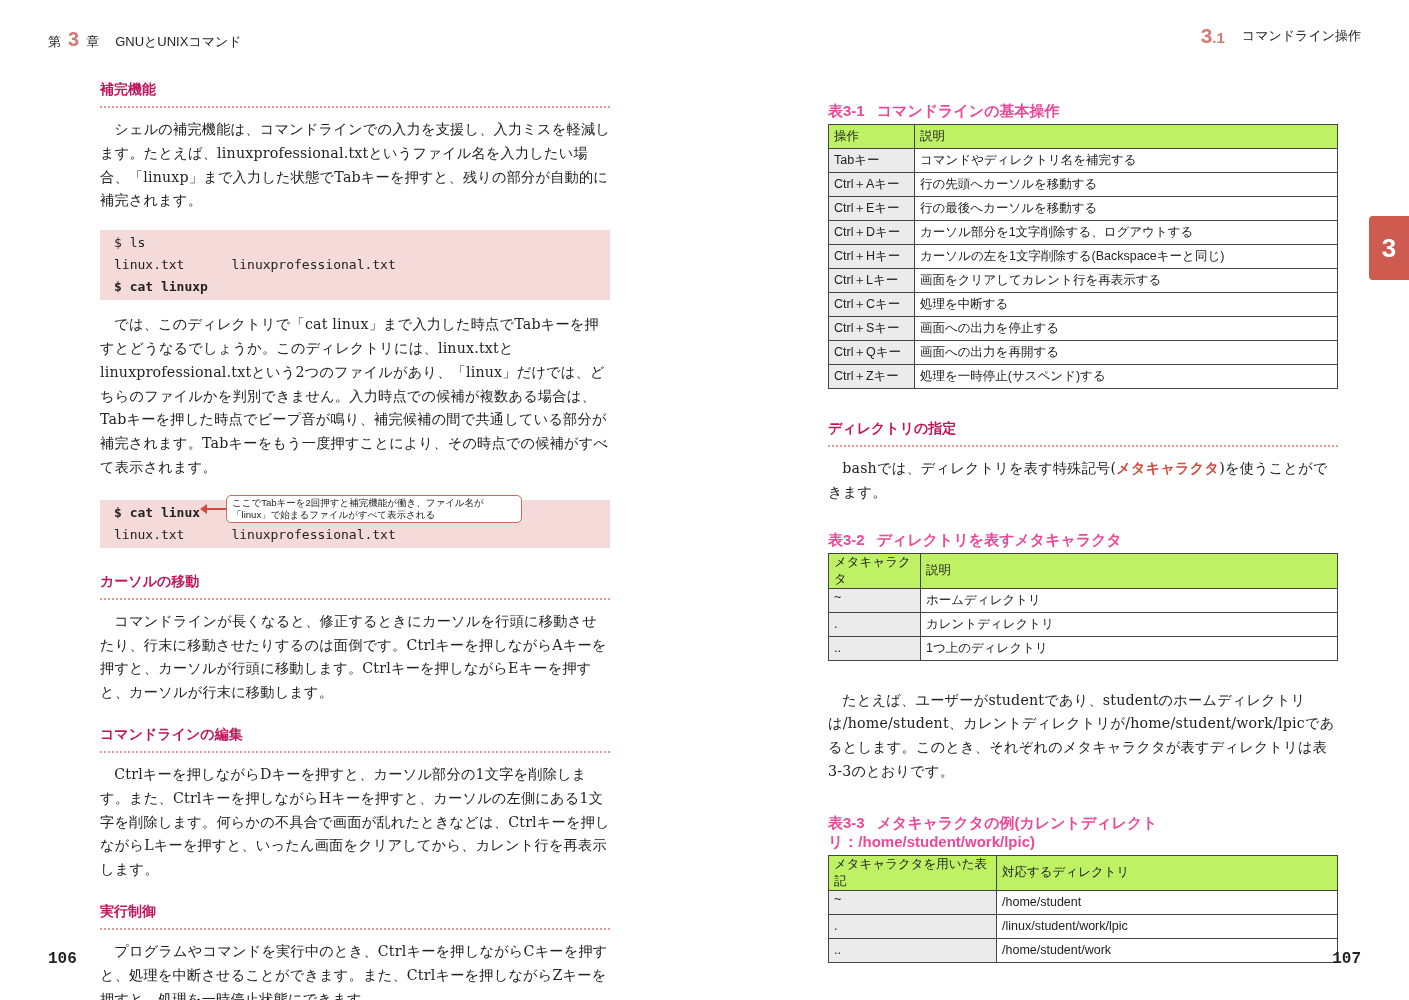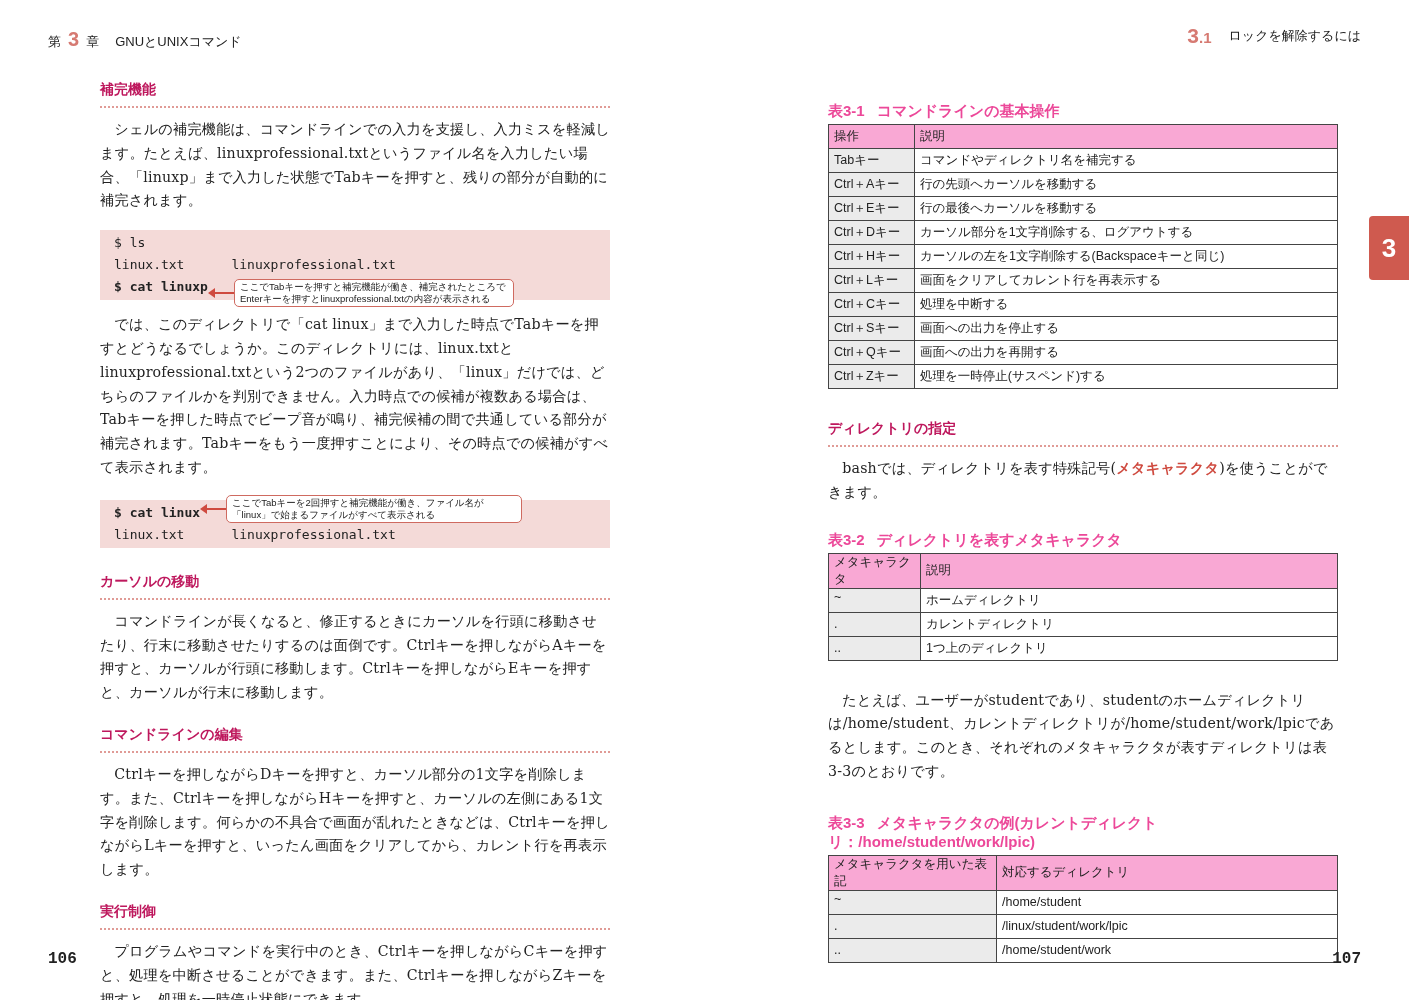--- a/index.html
+++ b/index.html
@@ -37,21 +37,21 @@
   .code .cmd { font-weight: bold; }
   .callout-wrap { display: flex; align-items: center; margin-left: 4px; }
   .callout-arrow { width: 22px; height: 2px; background: #cf4a3f; position: relative; }
   .callout-arrow::before { content: ""; position: absolute; left: -4px; top: -4px; border-right: 7px solid #cf4a3f; border-top: 5px solid transparent; border-bottom: 5px solid transparent; }
   .callout { border: 1px solid #cf6a60; border-radius: 5px; background: #fff; font-family: "Liberation Sans", "DejaVu Sans", sans-serif; font-size: 9.5px; line-height: 12px; padding: 1px 5px; color: #222; white-space: normal; }
 
   .tbl-caption { font-family: "Liberation Sans", "DejaVu Sans", sans-serif; font-weight: bold; font-size: 15px; color: #ec4899; margin-bottom: 3px; }
   .tbl-caption .cap-no { margin-right: 12px; }
   table.spec { border-collapse: collapse; width: 510px; font-family: "Liberation Sans", "DejaVu Sans", sans-serif; font-size: 12.5px; }
   table.spec th, table.spec td { border: 1.3px solid #444; height: 24px; padding: 0 5px; text-align: left; vertical-align: middle; }
-  table.spec th { background: #f9a8d4; font-weight: normal; }
+  table.spec th { background: #bef264; font-weight: normal; }
   table.spec td.key { background: #ebebeb; }
   table.spec td.val { background: #fff; }
   table.spec td.mk { vertical-align: top; padding-top: 2px; line-height: 12px; }
 </style>
 </head>
 <body>
 
 <div class="page page-left">
   <div class="running-head-left">
     <span>第</span>
@@ -62,24 +62,20 @@
 
   <div class="col col-left">
     <h2 class="heading">補完機能</h2>
     <p class="para" style="margin-top:4px;">シェルの補完機能は、コマンドラインでの入力を支援し、入力ミスを軽減します。たとえば、linuxprofessional.txtというファイル名を入力したい場合、「linuxp」まで入力した状態でTabキーを押すと、残りの部分が自動的に補完されます。</p>
 
     <div class="code" style="margin-top:17px;">
       <div class="line">$ ls</div>
       <div class="line">linux.txt      linuxprofessional.txt</div>
       <div class="line">
         <span class="cmd">$ cat linuxp</span>
-        <span class="callout-wrap" style="margin-bottom:-12px;">
-          <span class="callout-arrow"></span>
-          <span class="callout" style="width:280px;">ここでTabキーを押すと補完機能が働き、補完されたところでEnterキーを押すとlinuxprofessional.txtの内容が表示される</span>
-        </span>
       </div>
     </div>
 
     <p class="para" style="margin-top:13px;">では、このディレクトリで「cat linux」まで入力した時点でTabキーを押すとどうなるでしょうか。このディレクトリには、linux.txtとlinuxprofessional.txtという2つのファイルがあり、「linux」だけでは、どちらのファイルかを判別できません。入力時点での候補が複数ある場合は、Tabキーを押した時点でビープ音が鳴り、補完候補の間で共通している部分が補完されます。Tabキーをもう一度押すことにより、その時点での候補がすべて表示されます。</p>
 
     <div class="code" style="margin-top:20px;">
       <div class="line" style="margin-top:-8px;">
         <span class="cmd" style="padding-top:8px;">$ cat linux</span>
         <span class="callout-wrap">
           <span class="callout-arrow"></span>
@@ -98,21 +94,21 @@
     <h2 class="heading" style="margin-top:14px;">実行制御</h2>
     <p class="para">プログラムやコマンドを実行中のとき、Ctrlキーを押しながらCキーを押すと、処理を中断させることができます。また、Ctrlキーを押しながらZキーを押すと、処理を一時停止状態にできます。</p>
   </div>
 
   <div class="folio folio-left">106</div>
 </div>
 
 <div class="page page-right">
   <div class="running-head-right">
     <span class="sec-num"><span>3</span><small>.1</small></span>
-    <span>ロックを解除するには</span>
+    <span>コマンドライン操作</span>
   </div>
 
   <div class="thumb-tab">3</div>
 
   <div class="col col-right">
 
     <div class="tbl-caption" style="margin-top:28px;">
       <span class="cap-no">表3-1</span><span>コマンドラインの基本操作</span>
     </div>
     <table class="spec">

